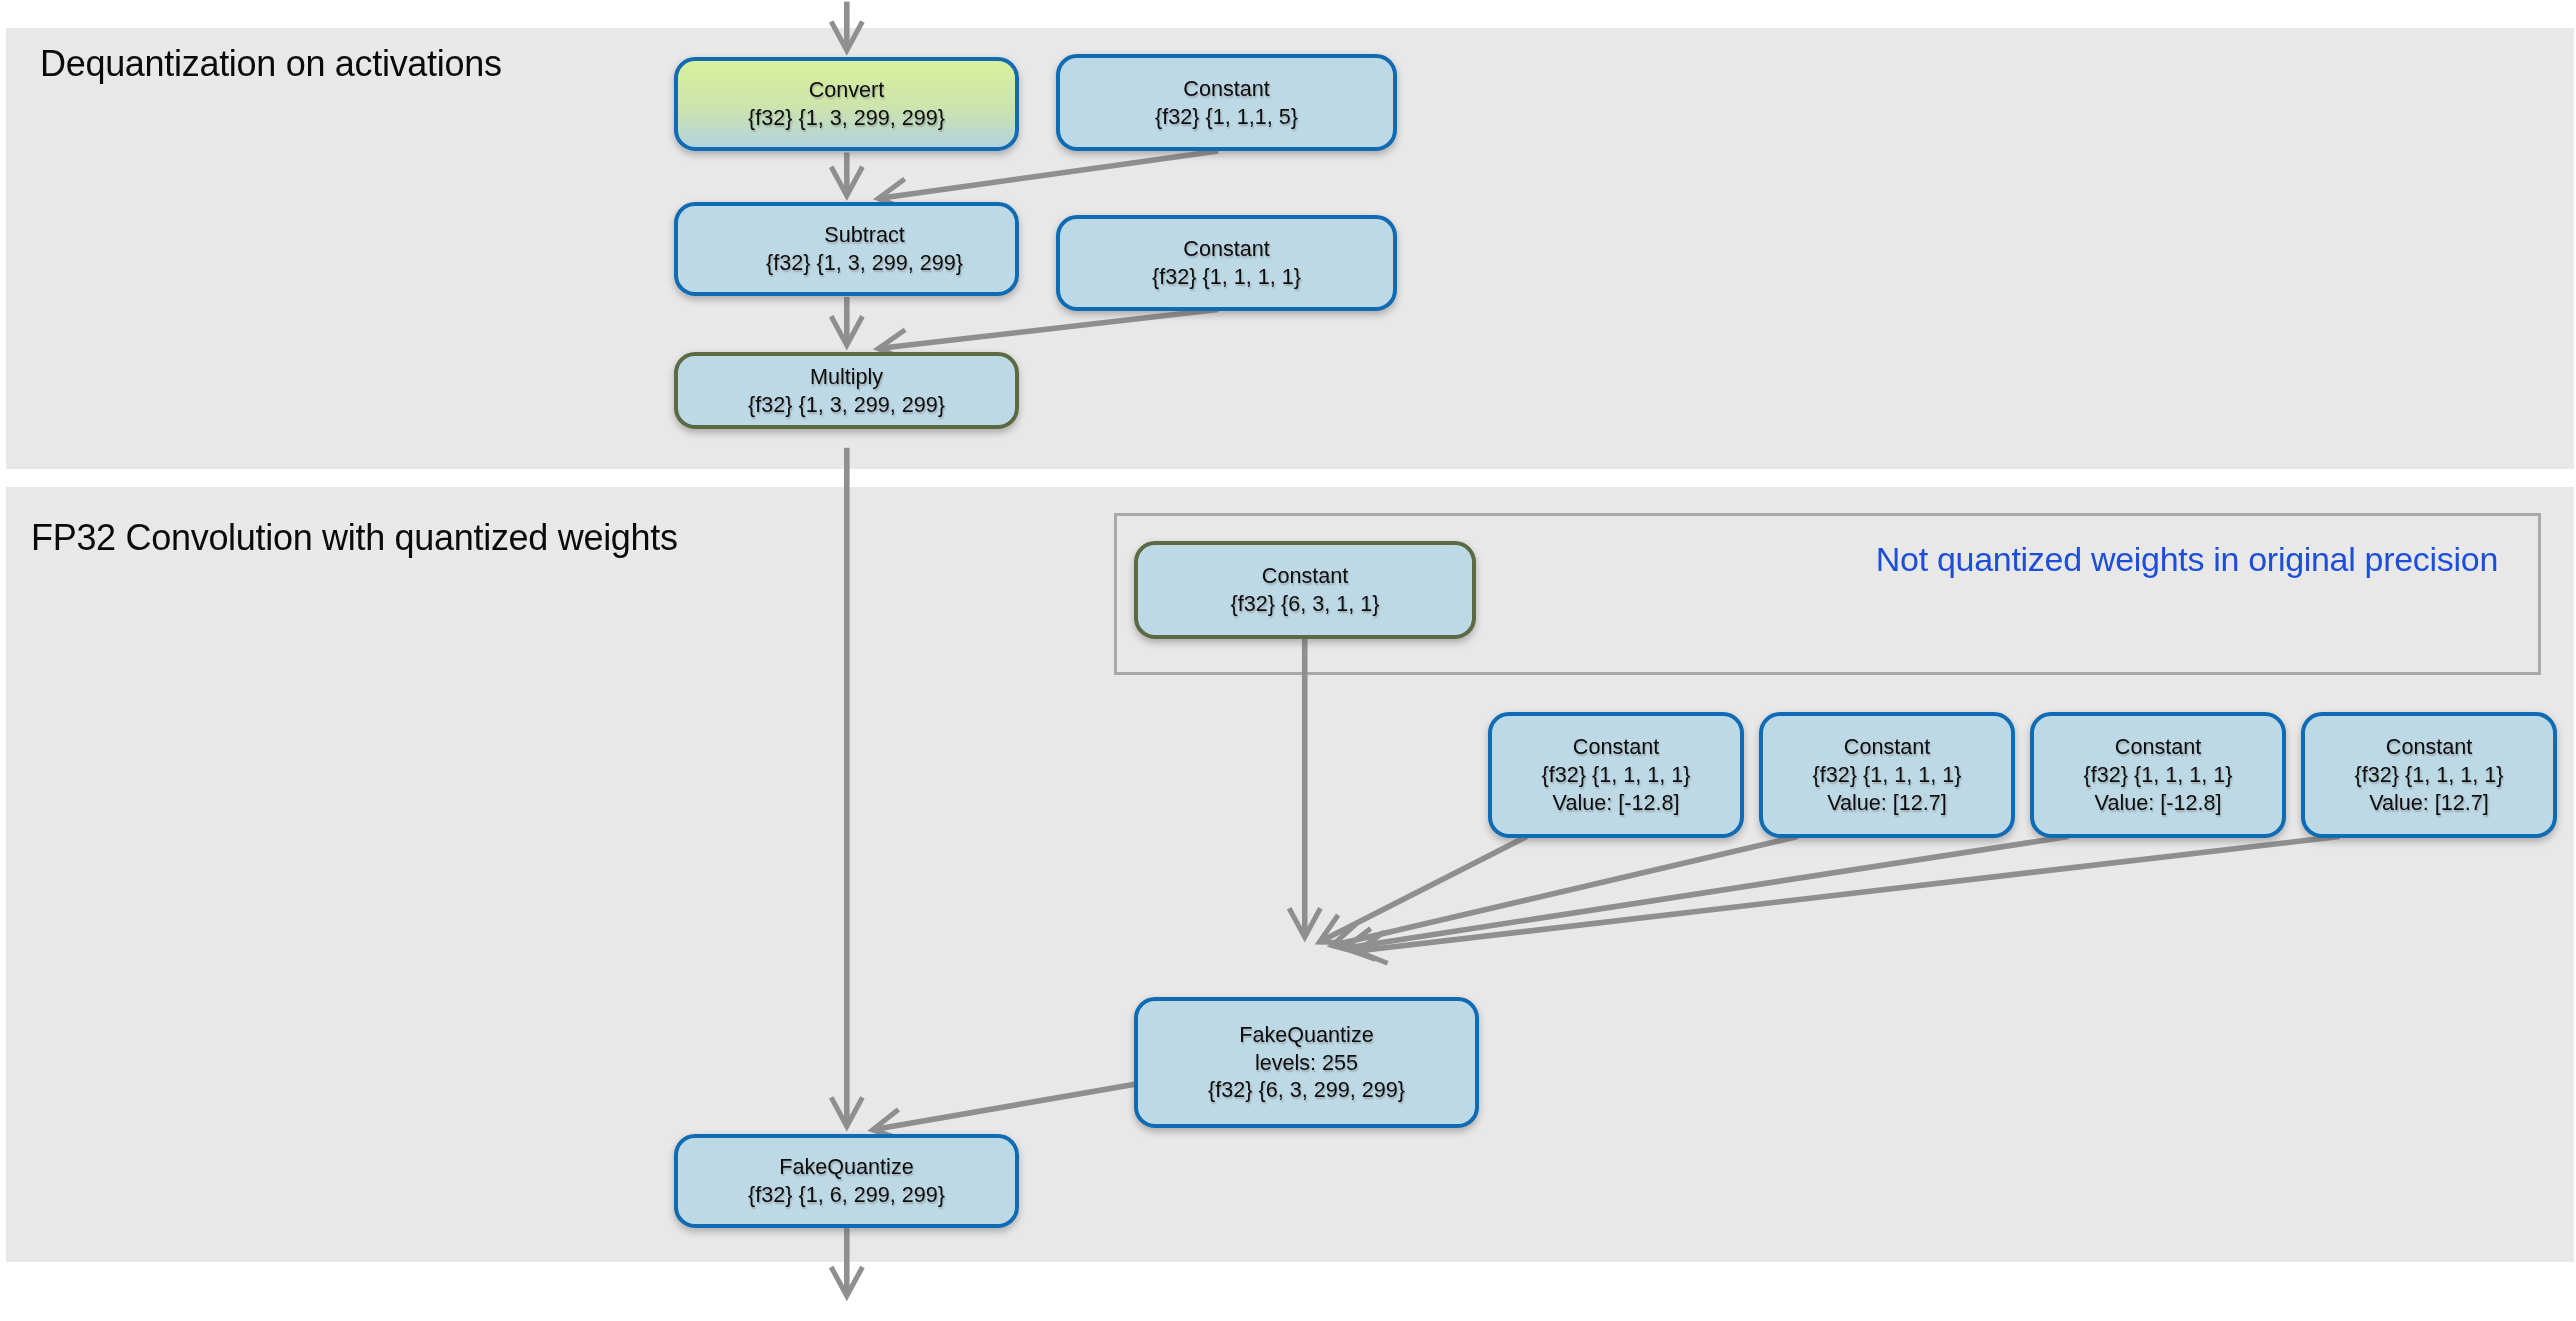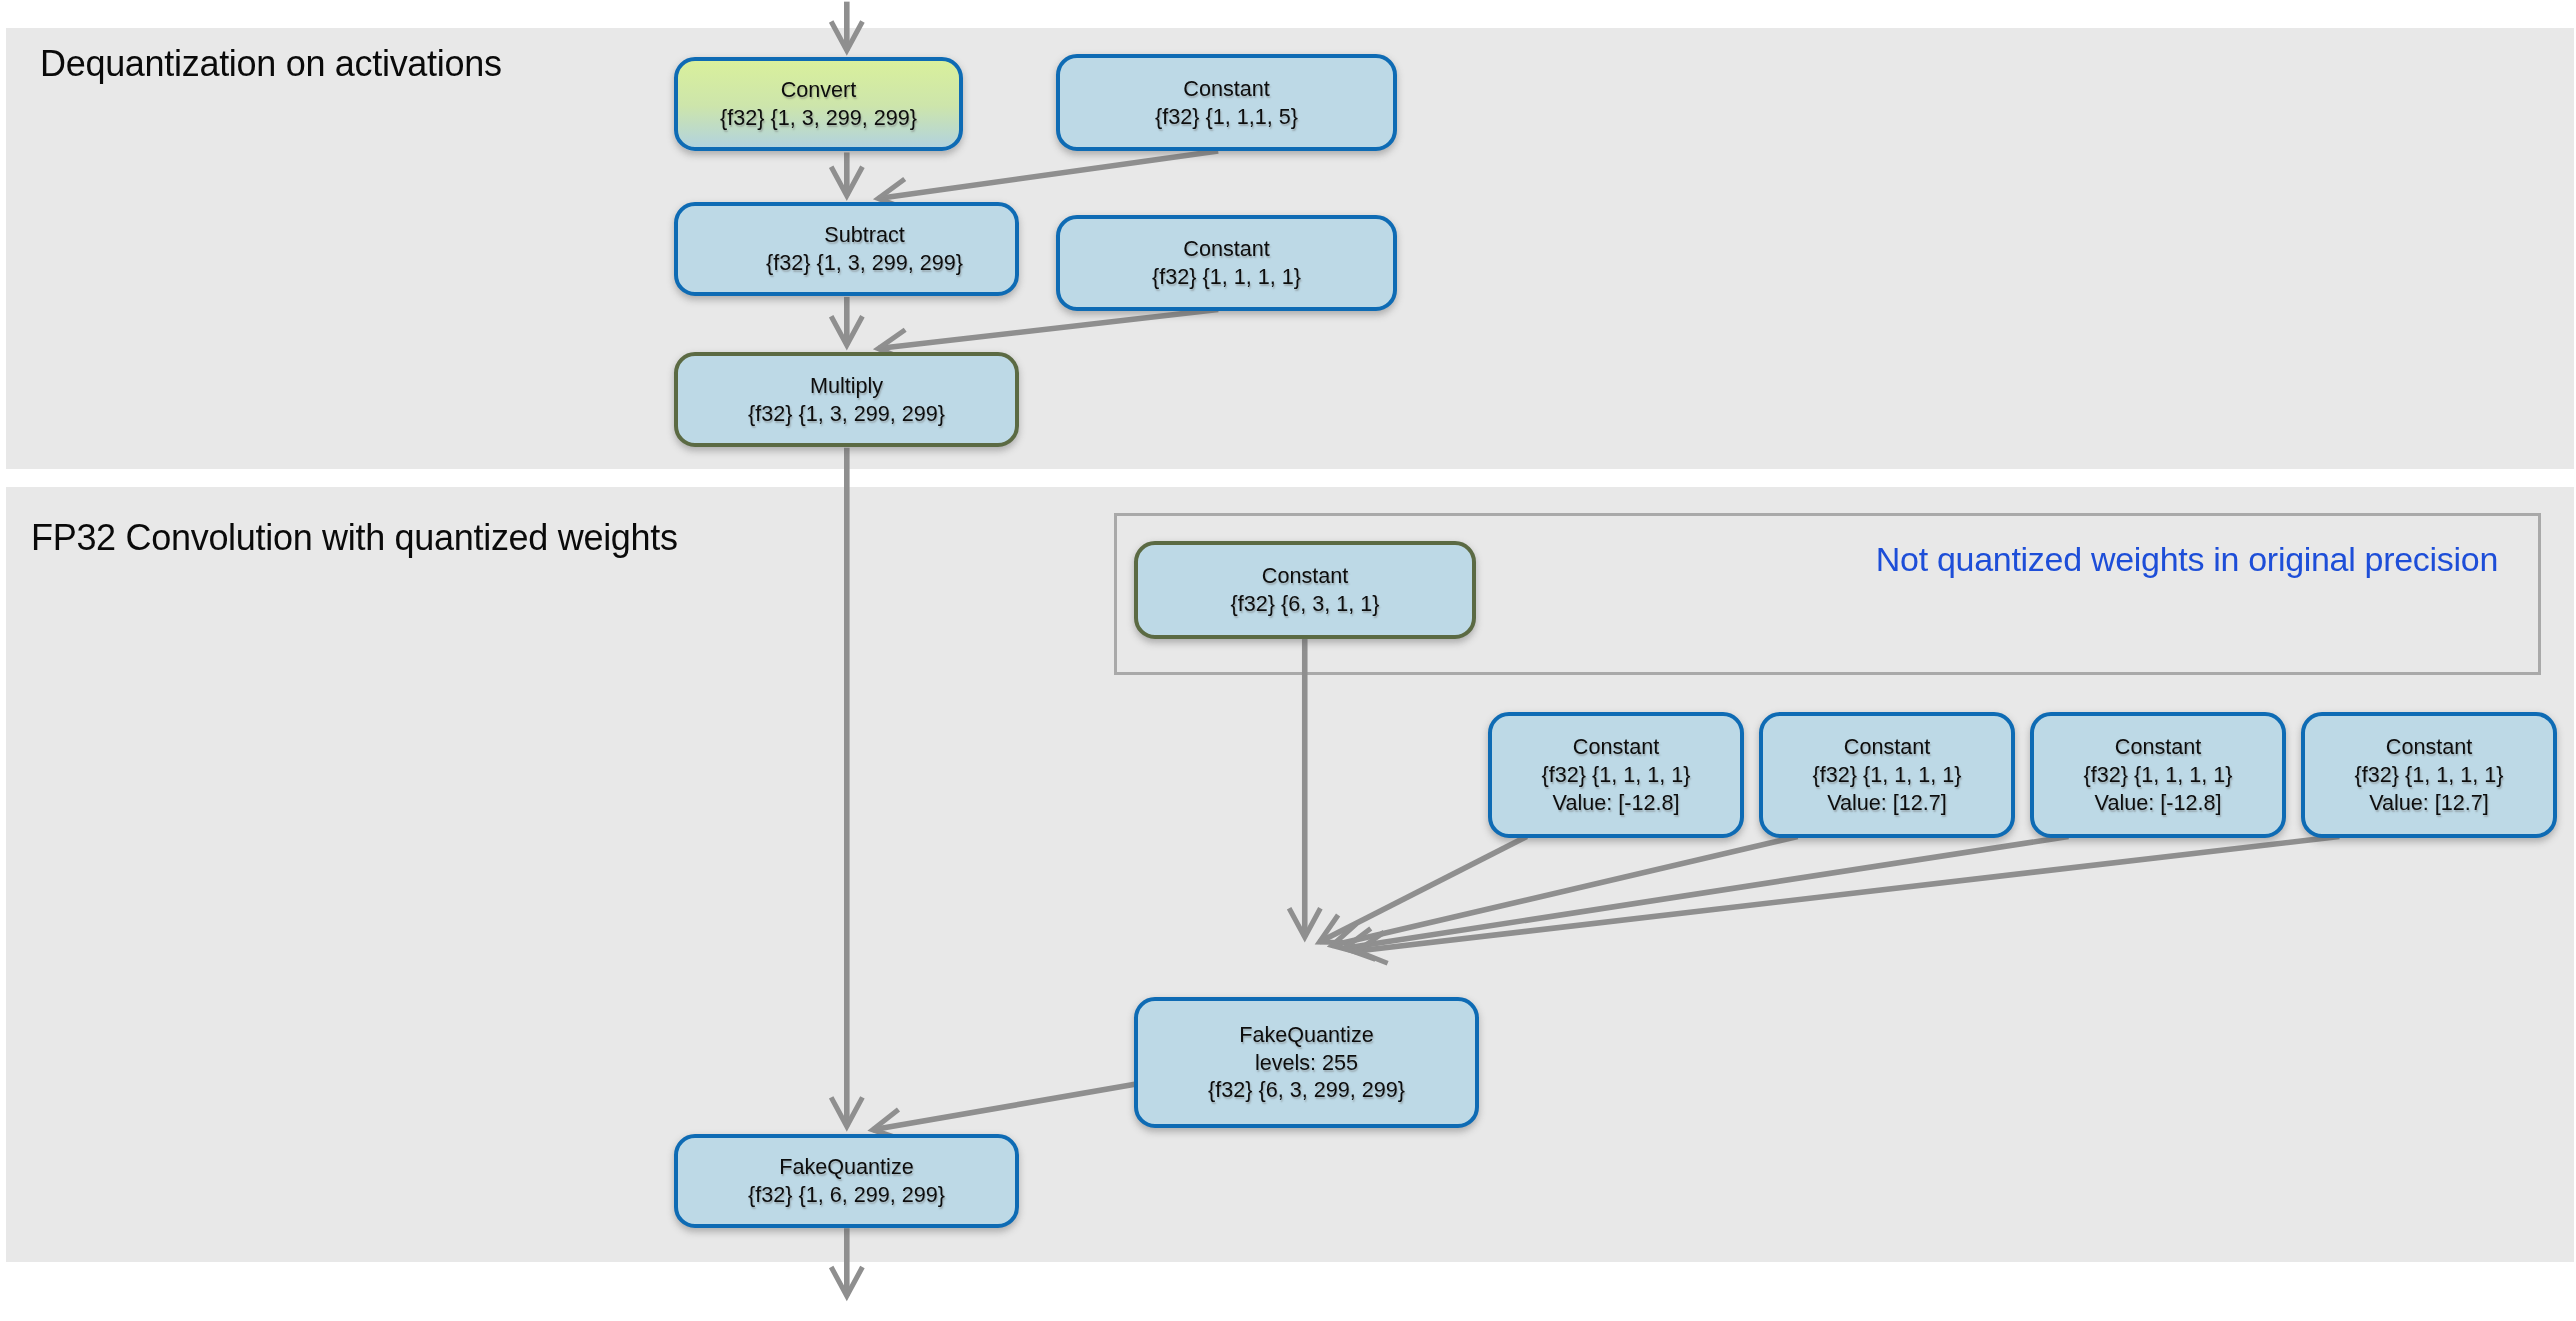--- a/index.html
+++ b/index.html
@@ -29,25 +29,25 @@
     position:absolute;box-sizing:border-box;
     display:flex;flex-direction:column;align-items:center;justify-content:center;
     border-radius:21px;border:4.2px solid #0e6bb4;background:#bdd9e6;
     font-size:21.6px;line-height:1.29;color:#0d0d0d;text-align:center;white-space:nowrap;
     box-shadow:0 3.5px 7px rgba(90,90,90,0.40);
     text-shadow:1px 1.7px 1.7px rgba(110,110,110,0.45);
   }
   .node.olive{border-color:#5b6a43;}
   .node.gradient{background:linear-gradient(180deg,#d9f09c 0%,#cde5ab 52%,#b2d3de 100%);}
   
-  #node-convert      {left:674px; top:57px;  width:289px;height:94px;}
+  #node-convert      {left:674px; top:57px;  width:345px;height:94px;}
   #node-const-sub    {left:1056px;top:54px;  width:341px;height:97px;}
   #node-subtract     {left:674px; top:202px; width:345px;height:94px;padding-left:36px;}
   #node-const-mul    {left:1056px;top:215px; width:341px;height:96px;}
-  #node-multiply     {left:674px; top:352px; width:345px;height:95px;}
+  #node-multiply     {left:674px; top:352px; width:345px;height:77px;}
   #node-const-weights{left:1134px;top:541px; width:342px;height:98px;}
   #node-const-il     {left:1488px;top:712px;width:256px;height:126px;}
   #node-const-ih     {left:1759px;top:712px;width:256px;height:126px;}
   #node-const-ol     {left:2030px;top:712px;width:256px;height:126px;}
   #node-const-oh     {left:2301px;top:712px;width:256px;height:126px;}
   #node-fakequantize {left:1134px;top:997px;width:345px;height:131px;}
   #node-convolution  {left:674px; top:1134px;width:345px;height:94px;}
 </style>
 </head>
 <body>

